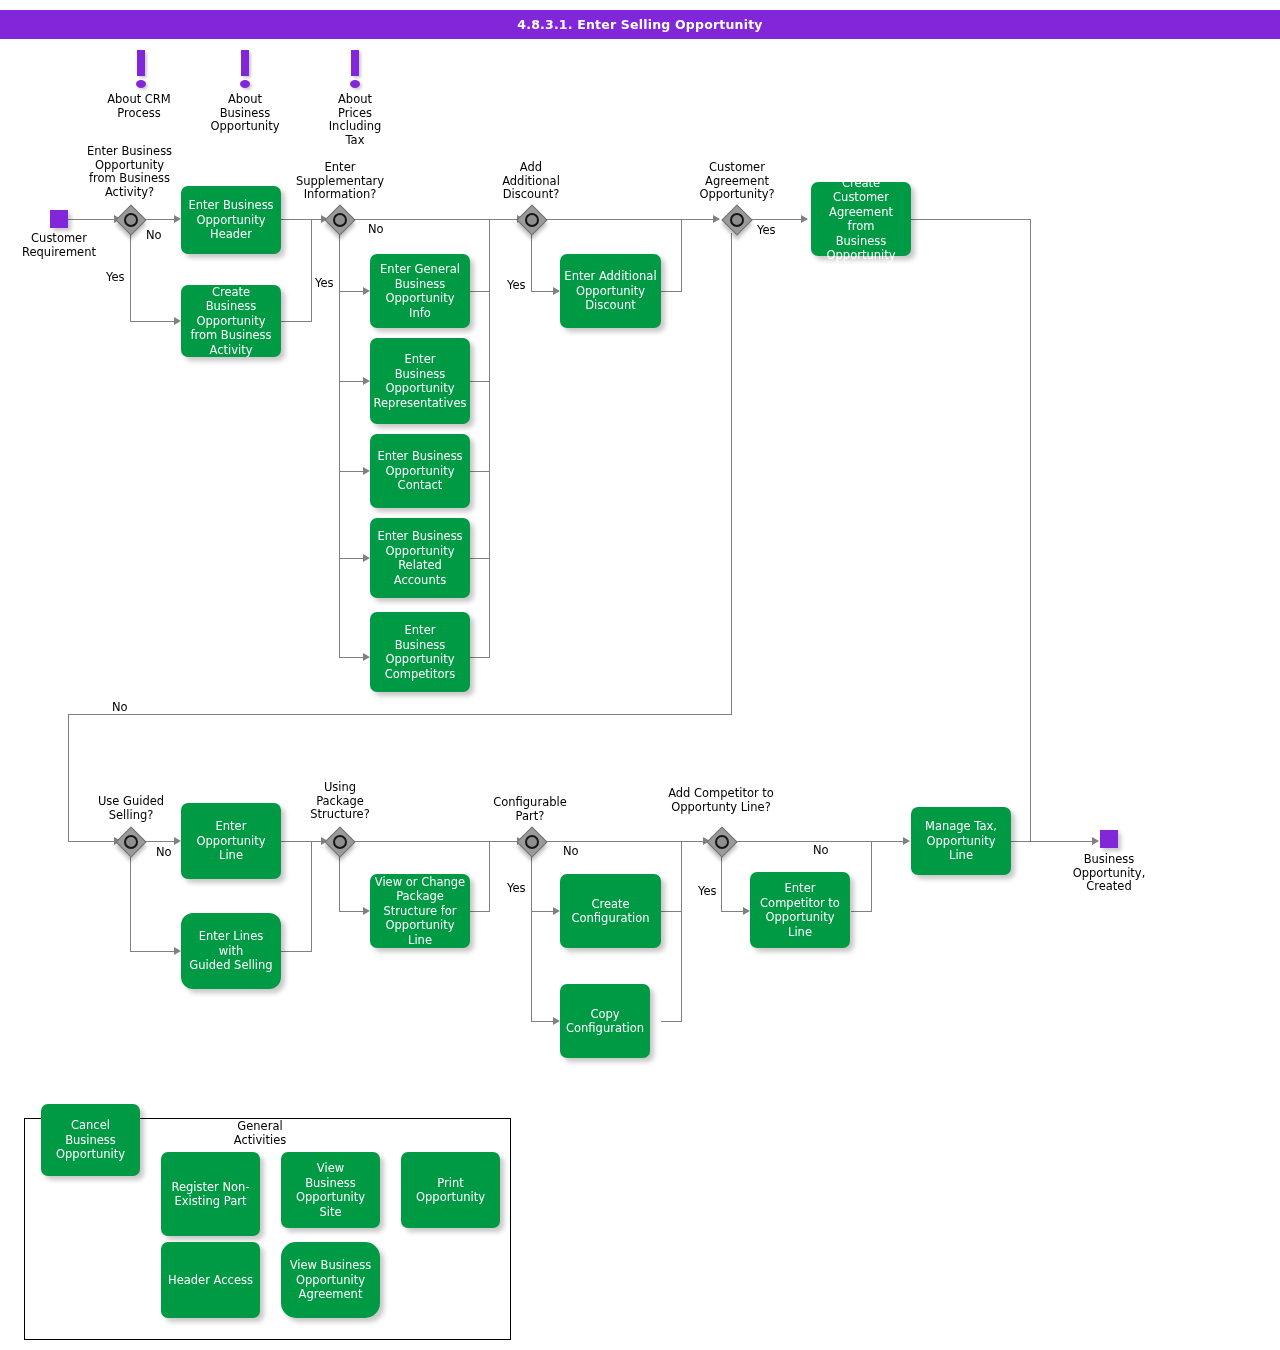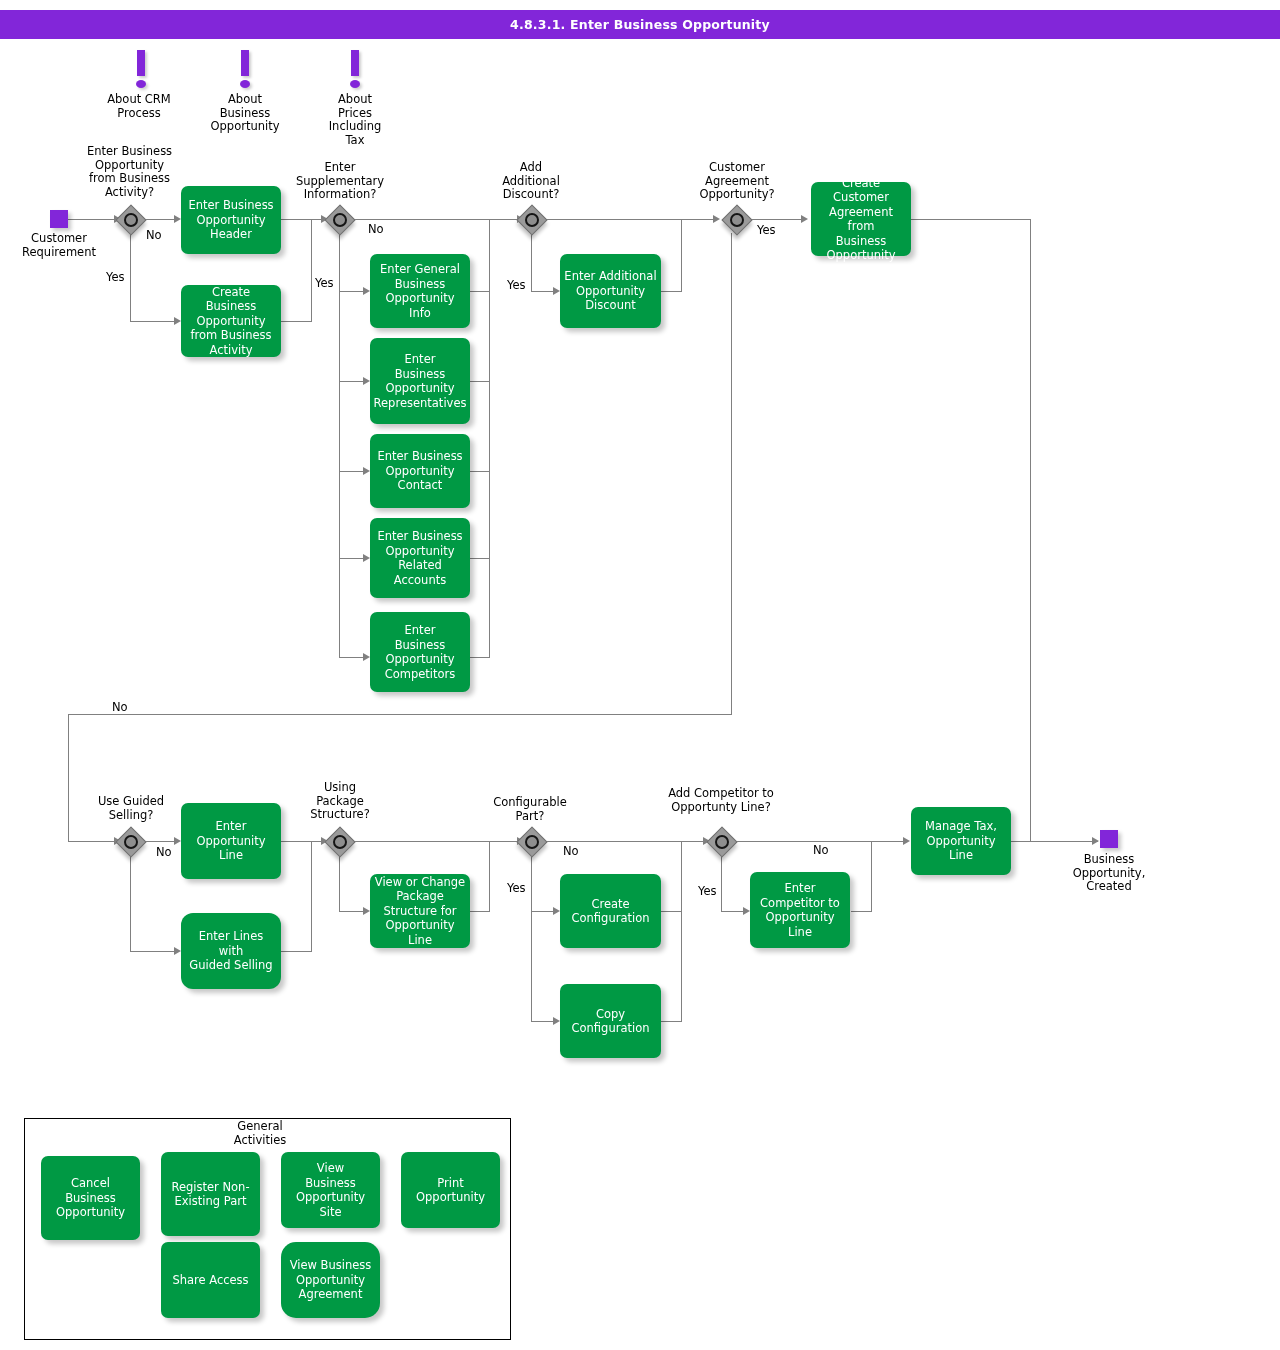--- a/index.html
+++ b/index.html
@@ -49,21 +49,21 @@
 
   
   .panel{position:absolute;border:1px solid #000;background:#fff;box-sizing:border-box;}
   .panel-title{position:absolute;font-size:11.5px;line-height:13.5px;text-align:center;color:#000;}
 </style>
 </head>
 <body>
 
 <div id="canvas">
 
-  <div class="titlebar">4.8.3.1. Enter Business Opportunity</div>
+  <div class="titlebar">4.8.3.1. Enter Selling Opportunity</div>
 
   <div class="bang" style="left:135px;top:50px;">
     <div class="bar"></div>
     <div class="dot"></div>
   </div>
   <div class="lbl" style="left:79px;top:93px;width:120px;">About CRM<br>Process</div>
 
   <div class="bang" style="left:239px;top:50px;">
     <div class="bar"></div>
     <div class="dot"></div>
@@ -263,30 +263,30 @@
   <div class="act" style="left:560px;top:254px;width:101px;height:74px;">Enter Additional<br>Opportunity<br>Discount</div>
 
   <div class="act" style="left:811px;top:182px;width:100px;height:74px;">Create<br>Customer<br>Agreement from<br>Business<br>Opportunity</div>
 
   <div class="act" style="left:181px;top:803px;width:100px;height:76px;">Enter<br>Opportunity<br>Line</div>
   <div class="act" style="left:181px;top:913px;width:100px;height:76px;border-radius:12px;">Enter Lines with<br>Guided Selling</div>
 
   <div class="act" style="left:370px;top:874px;width:100px;height:74px;">View or Change<br>Package<br>Structure for<br>Opportunity Line</div>
 
   <div class="act" style="left:560px;top:874px;width:101px;height:74px;">Create<br>Configuration</div>
-  <div class="act" style="left:560px;top:984px;width:101px;height:74px;">Copy<br>Configuration</div>
+  <div class="act" style="left:560px;top:984px;width:90px;height:74px;">Copy<br>Configuration</div>
 
   <div class="act" style="left:750px;top:872px;width:100px;height:76px;">Enter<br>Competitor to<br>Opportunity Line</div>
 
   <div class="act" style="left:911px;top:807px;width:100px;height:68px;">Manage Tax,<br>Opportunity Line</div>
 
   <div class="panel" style="left:24px;top:1118px;width:487px;height:222px;"></div>
   <div class="panel-title" style="left:180px;top:1120px;width:160px;">General<br>Activities</div>
 
-  <div class="act" style="left:41px;top:1156px;width:99px;height:84px;">Cancel<br>Business<br>Opportunity</div>
+  <div class="act" style="left:41px;top:1104px;width:99px;height:72px;">Cancel<br>Business<br>Opportunity</div>
   <div class="act" style="left:161px;top:1152px;width:99px;height:84px;">Register Non-<br>Existing Part</div>
   <div class="act" style="left:281px;top:1152px;width:99px;height:76px;">View<br>Business<br>Opportunity<br>Site</div>
   <div class="act" style="left:401px;top:1152px;width:99px;height:76px;">Print<br>Opportunity</div>
 
-  <div class="act" style="left:161px;top:1242px;width:99px;height:76px;">Share Access</div>
+  <div class="act" style="left:161px;top:1242px;width:99px;height:76px;">Header Access</div>
   <div class="act" style="left:281px;top:1242px;width:99px;height:76px;border-radius:15px;">View Business<br>Opportunity<br>Agreement</div>
 
 </div>
 
 </body></html>

